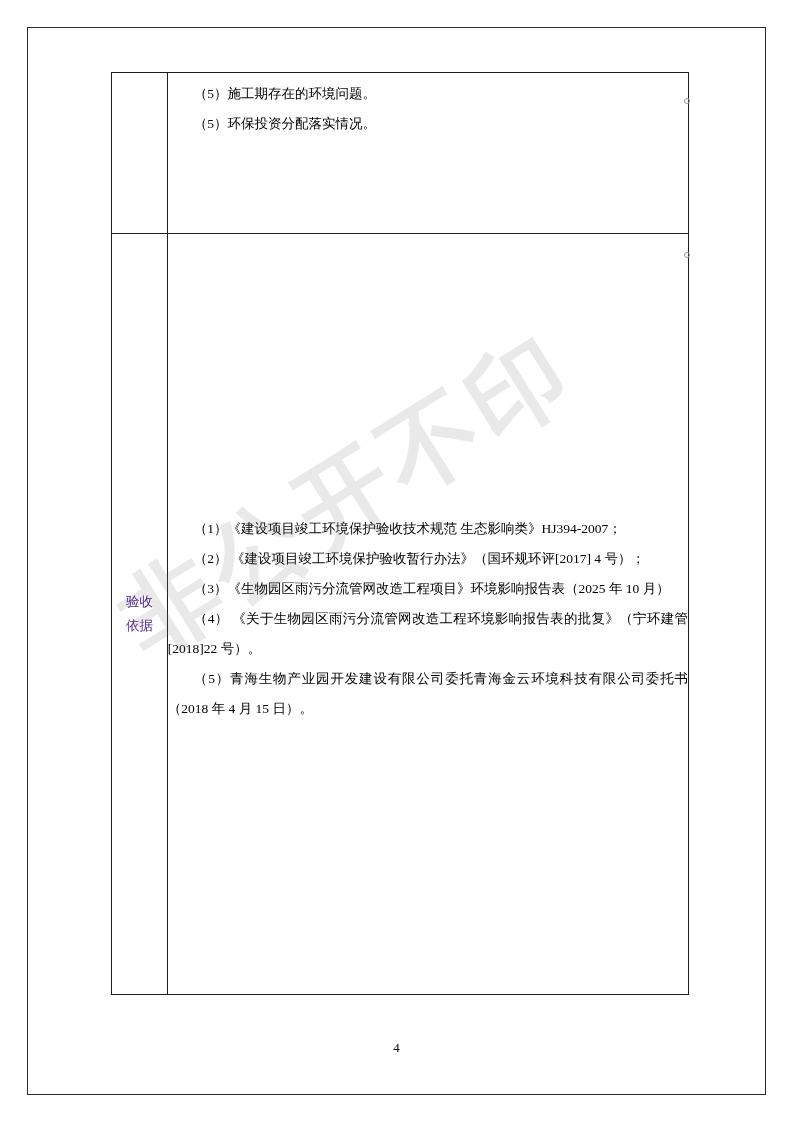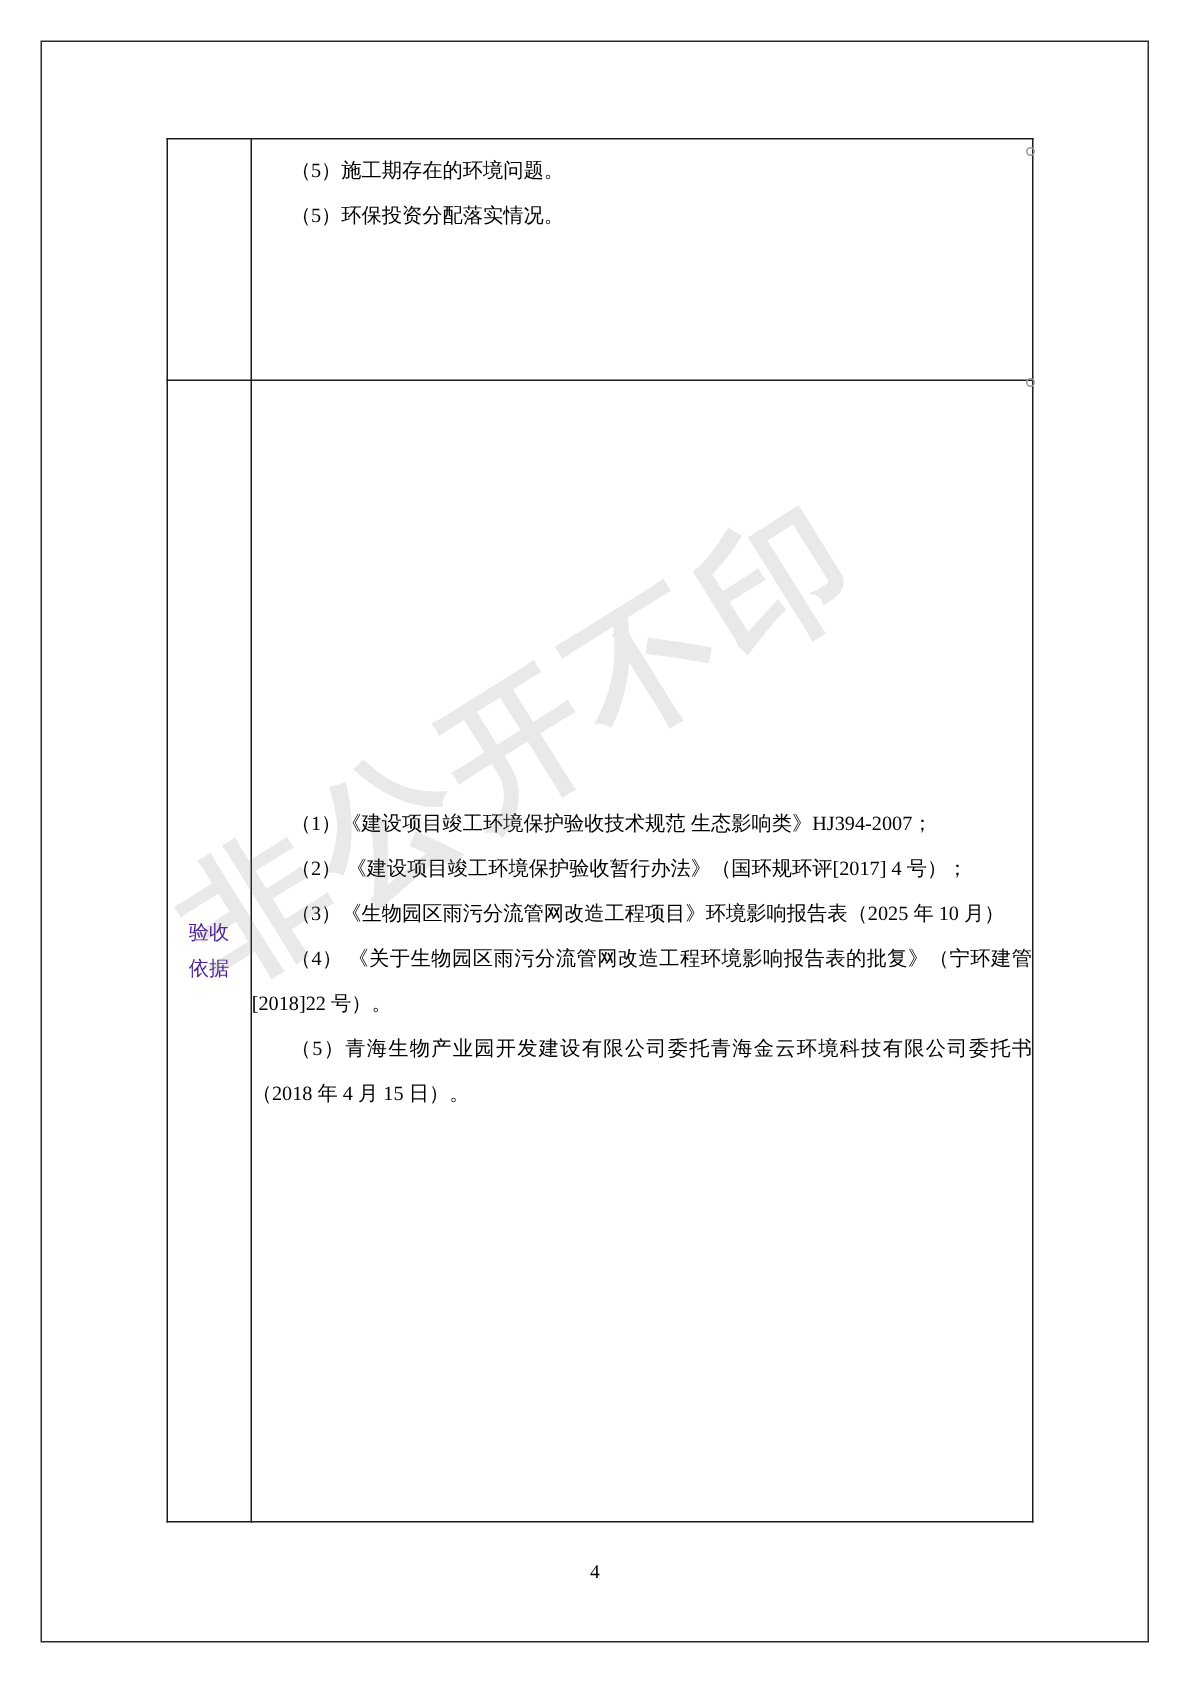--- a/index.html
+++ b/index.html
@@ -42,21 +42,21 @@
     transform: rotate(-32deg);
     letter-spacing: 6px;
     white-space: nowrap;
     user-select: none;
   }
 
   
   .doc-table {
     position: absolute;
     left: 111px;
-    top: 92px;
+    top: 72px;
     width: 578px;
     border-collapse: collapse;
     z-index: 2;
   }
   .doc-table td {
     border: 1px solid #1d1d1d;
     vertical-align: middle;
     padding: 0;
   }
   .col-label {

